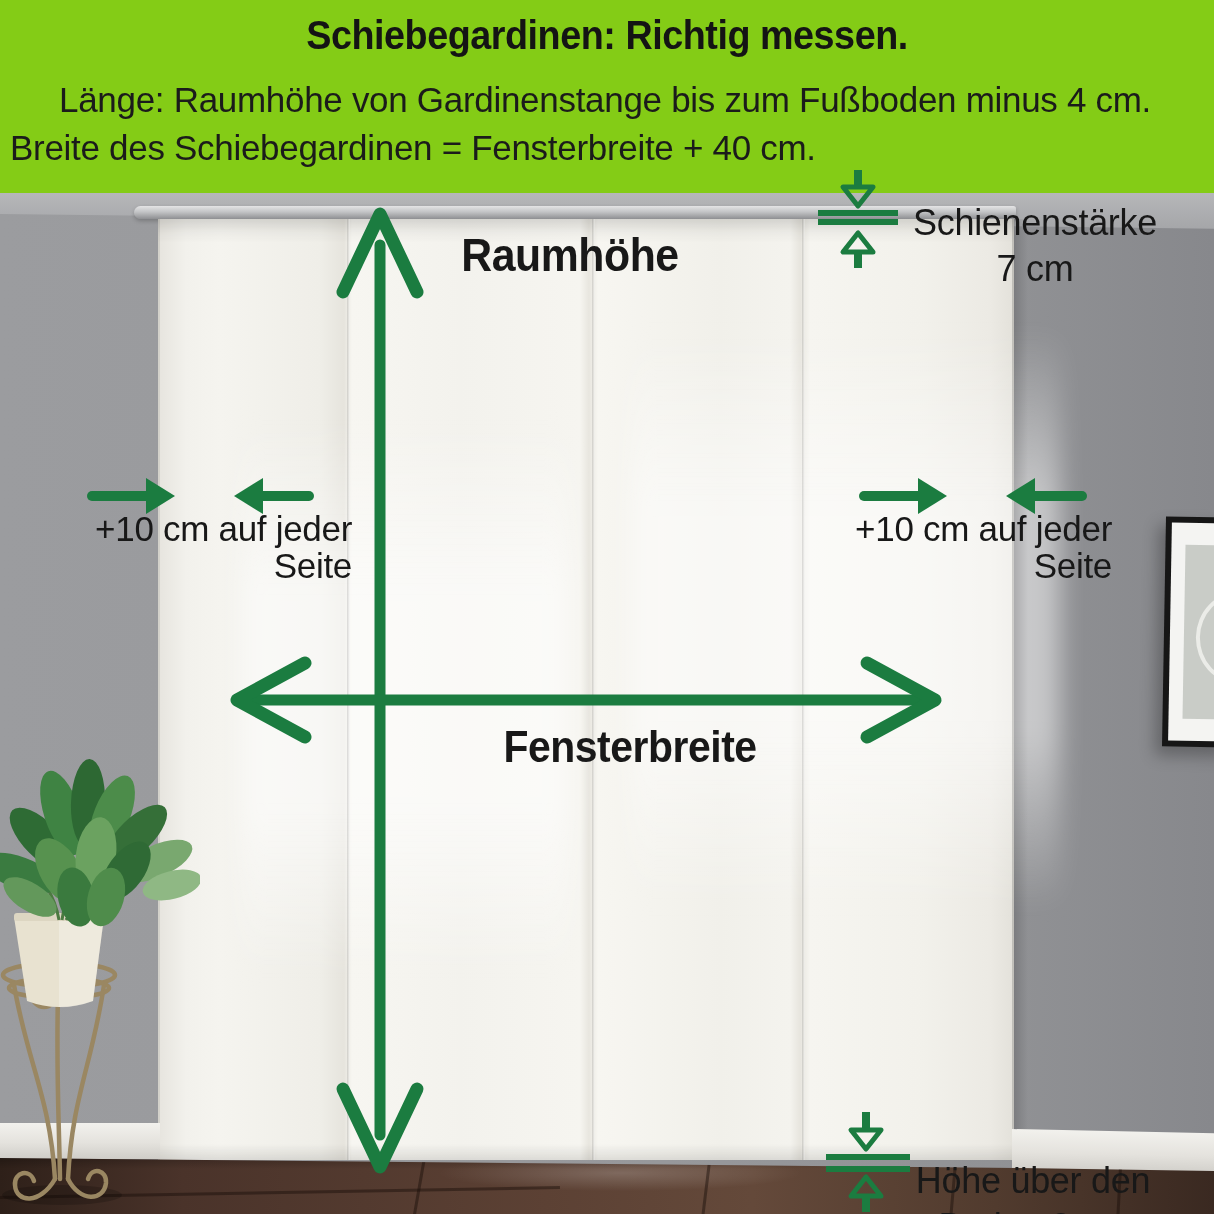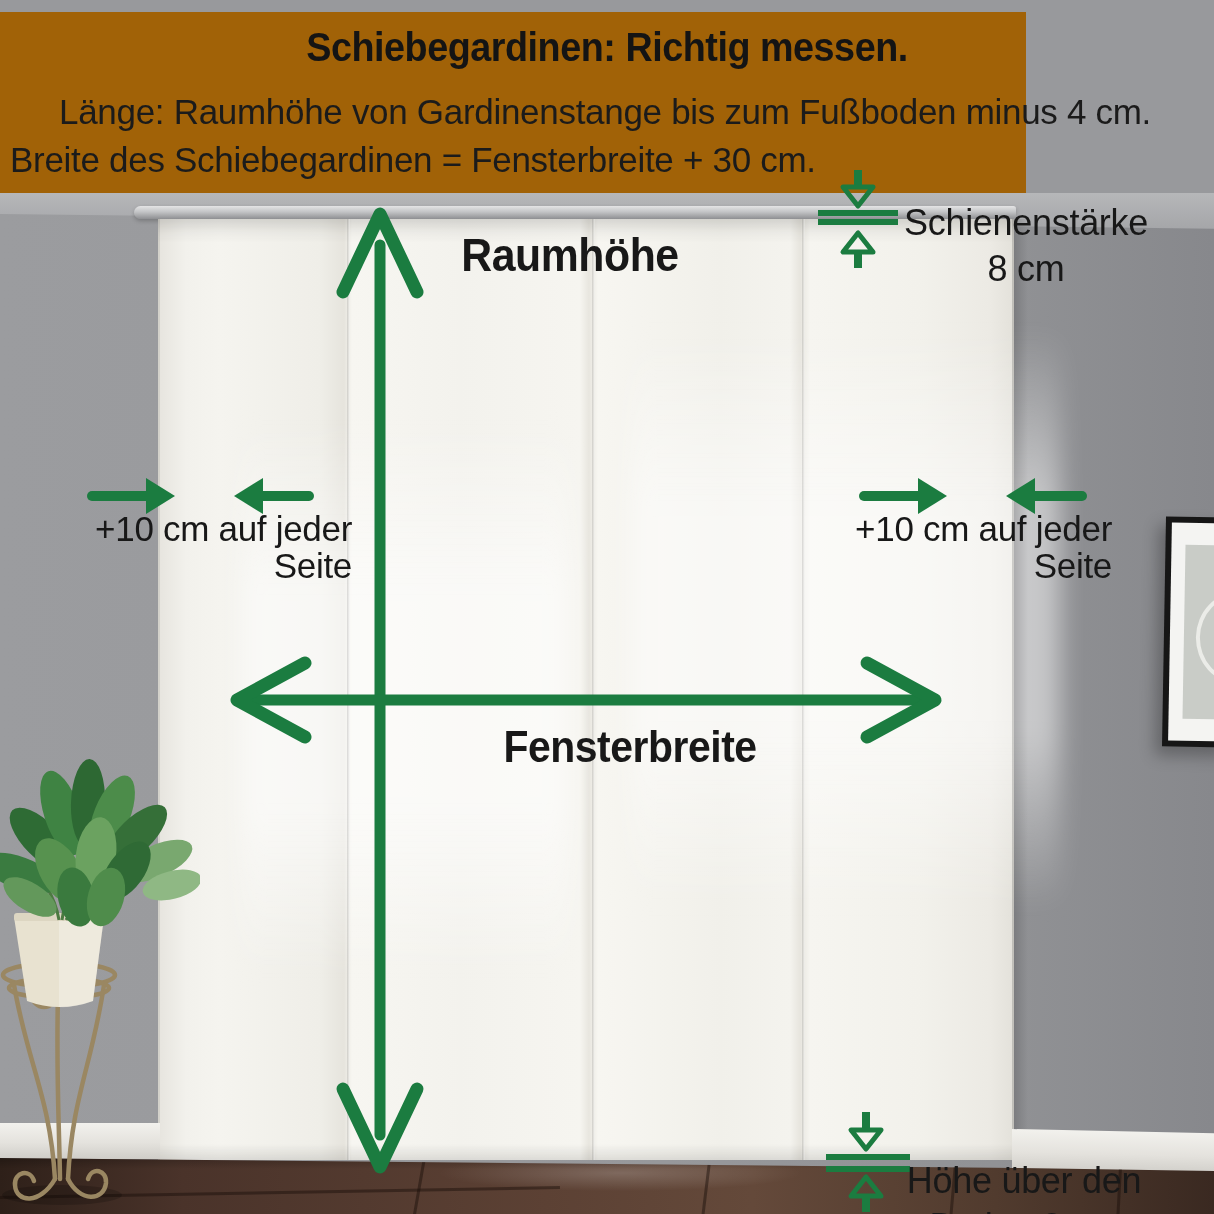--- a/index.html
+++ b/index.html
@@ -1,20 +1,20 @@
 <!DOCTYPE html>
 <html><head>
 <meta charset="utf-8">
 <style>
   html,body{margin:0;padding:0;background:#98999c;}
   #page{position:relative;width:1214px;height:1214px;overflow:hidden;
         font-family:"Liberation Sans","DejaVu Sans",sans-serif;color:#161616;}
 
   
-  #header{position:absolute;left:0;top:12px;width:1026px;height:193px;background:#a16207;}
+  #header{position:absolute;left:0;top:0;width:1214px;height:193px;background:#84cc16;}
   #title{position:absolute;left:0;top:12px;width:1214px;text-align:center;
          font-size:41px;font-weight:700;letter-spacing:-.5px;color:#141414;
          transform:scaleX(.92);transform-origin:center;}
   .subline{position:absolute;left:10px;width:1190px;font-size:35px;color:#1b1b1b;letter-spacing:-.3px;}
   #sub1{top:80px;text-align:center;} #sub2{top:128px;}
 
   
   #photo{position:absolute;left:0;top:193px;width:1214px;height:1021px;overflow:hidden;
          background:linear-gradient(90deg,#9b9c9f 0%,#97989b 55%,#919295 82%,#87888c 100%);}
   #ceiling{position:absolute;left:0;top:0;width:1214px;height:38px;
@@ -69,33 +69,33 @@
 
   
   #overlay{position:absolute;left:0;top:0;width:1214px;height:1214px;pointer-events:none;}
   .ann{position:absolute;color:#181818;text-align:center;}
   .ann-bold{font-weight:700;letter-spacing:-.5px;transform:scaleX(.93);transform-origin:center;}
   #lbl-raumhoehe{left:440px;top:228px;width:260px;font-size:46px;}
   #lbl-fensterbreite{left:470px;top:722px;width:320px;font-size:44px;}
   .margin-label{font-size:35px;line-height:37px;letter-spacing:-.3px;text-align:right;}
   #lbl-left-margin{left:62px;top:510px;width:290px;}
   #lbl-right-margin{left:822px;top:510px;width:290px;}
-  .small-label{font-size:36px;line-height:46px;letter-spacing:-.3px;}
+  .small-label{font-size:36px;line-height:46px;letter-spacing:-.3px;margin-left:9px;}
   #lbl-rail{left:898px;top:200px;width:256px;}
   #lbl-floor{left:894px;top:1158px;width:260px;}
 </style>
 </head>
 <body>
 
 <div id="page">
 
   <div id="header">
     <div id="title">Schiebegardinen: Richtig messen.</div>
     <div id="sub1" class="subline">Länge: Raumhöhe von Gardinenstange bis zum Fußboden minus 4 cm.</div>
-    <div id="sub2" class="subline">Breite des Schiebegardinen = Fensterbreite + 30 cm.</div>
+    <div id="sub2" class="subline">Breite des Schiebegardinen = Fensterbreite + 40 cm.</div>
   </div>
 
   <div id="photo">
     <div id="ceiling"></div>
     <div id="rail"></div>
 
     <div id="curtain">
       <div id="refl-a" class="refl"></div>
       <div id="refl-b" class="refl"></div>
       <div class="seam" style="left:187px"></div>
@@ -208,20 +208,20 @@
     <div>+10 cm auf jeder</div>
     <div>Seite</div>
   </div>
   <div id="lbl-right-margin" class="ann margin-label">
     <div>+10 cm auf jeder</div>
     <div>Seite</div>
   </div>
 
   <div id="lbl-rail" class="ann small-label">
     <div>Schienenstärke</div>
-    <div>8 cm</div>
+    <div>7 cm</div>
   </div>
   <div id="lbl-floor" class="ann small-label">
     <div>Höhe über den</div>
     <div>Boden 2 cm</div>
   </div>
 
 </div>
 
 </body></html>

